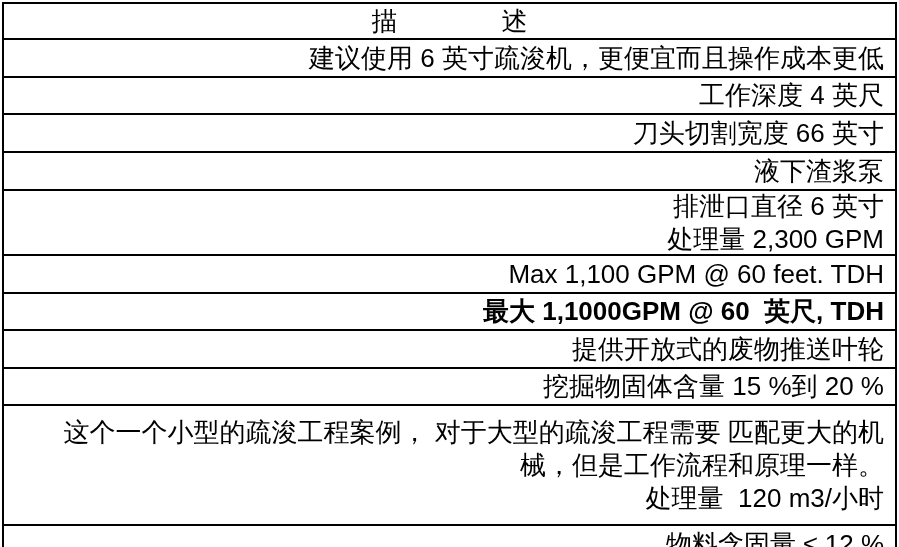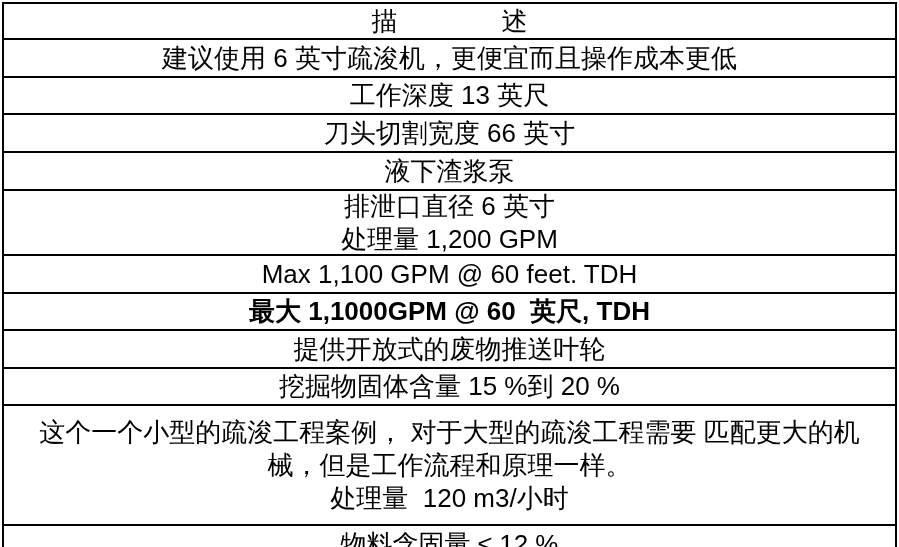--- a/index.html
+++ b/index.html
@@ -36,21 +36,21 @@
   .row.header {
     border-top: none;
     align-items: center;
     text-align: center;
   }
   .line {
     font-size: 26px;
     line-height: 33px;
     color: #000000;
     white-space: pre-wrap;
-    text-align: center;
+    text-align: right;
   }
   .row.header .line { text-align: center; }
   
   .h-header { height: 34px; }
   .h-r1  { height: 38px; }
   .h-r2  { height: 37px; }
   .h-r3  { height: 38px; }
   .h-r4  { height: 38px; }
   .h-r5  { height: 65px; }
   .h-r6  { height: 38px; }
@@ -68,34 +68,34 @@
 
     <div class="row header h-header">
       <div class="line">描　　　　述</div>
     </div>
 
     <div class="row h-r1">
       <div class="line">建议使用 6 英寸疏浚机，更便宜而且操作成本更低</div>
     </div>
 
     <div class="row h-r2">
-      <div class="line">工作深度 13 英尺</div>
+      <div class="line">工作深度 4 英尺</div>
     </div>
 
     <div class="row h-r3">
       <div class="line">刀头切割宽度 66 英寸</div>
     </div>
 
     <div class="row h-r4">
       <div class="line">液下渣浆泵</div>
     </div>
 
     <div class="row h-r5">
       <div class="line">排泄口直径 6 英寸</div>
-      <div class="line">处理量 1,200 GPM</div>
+      <div class="line">处理量 2,300 GPM</div>
     </div>
 
     <div class="row h-r6">
       <div class="line">Max 1,100 GPM @ 60 feet. TDH</div>
     </div>
 
     <div class="row h-r7">
       <div class="line">最大 1,1000GPM @ 60  英尺, TDH</div>
     </div>
 

